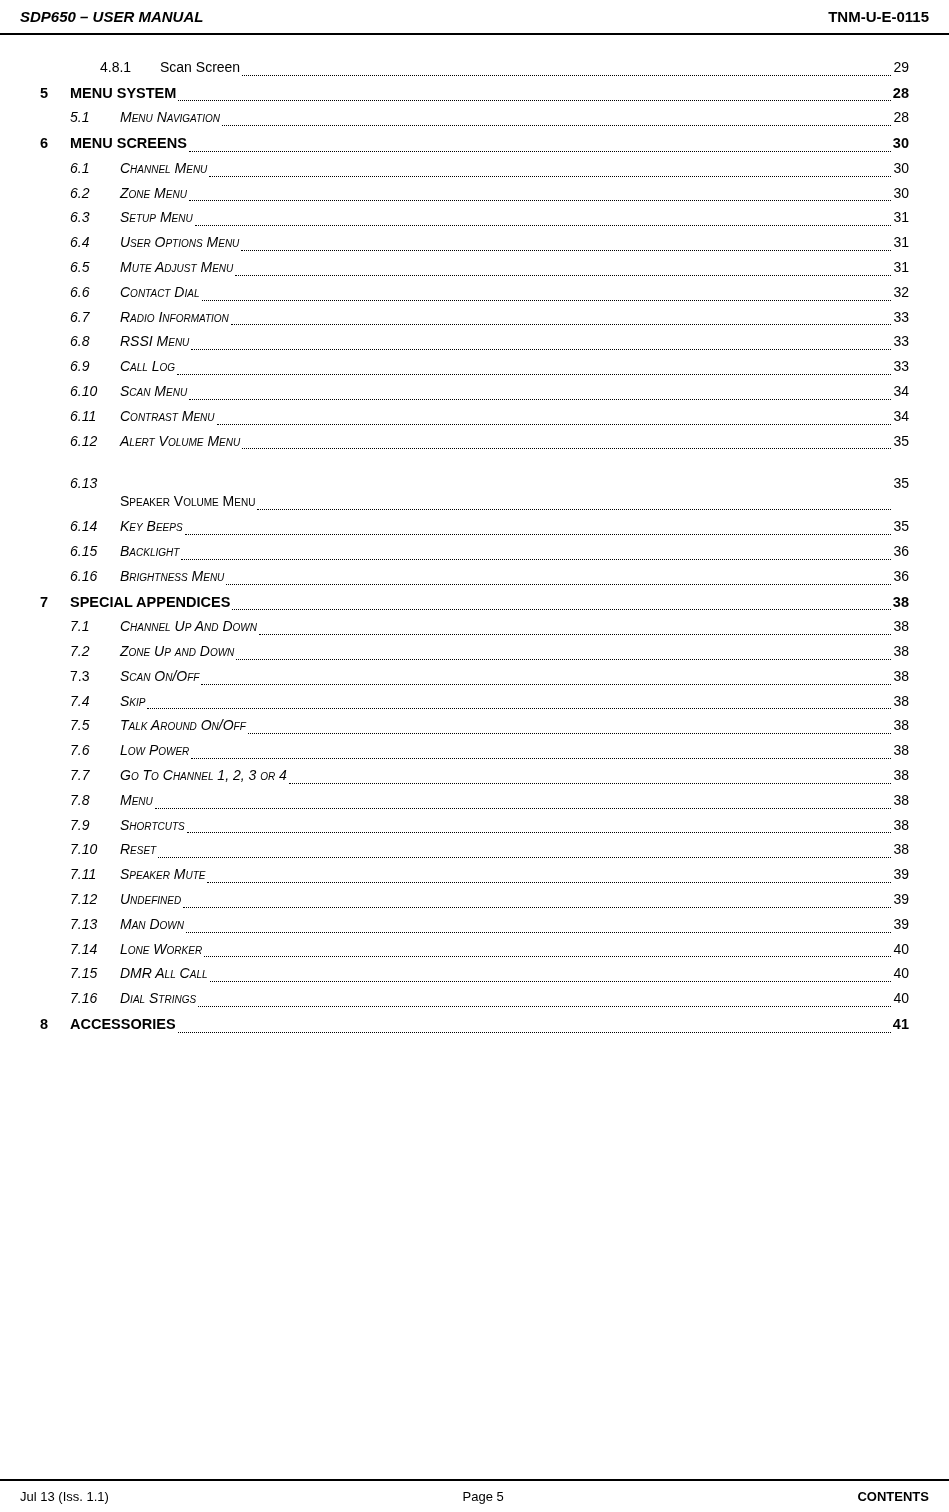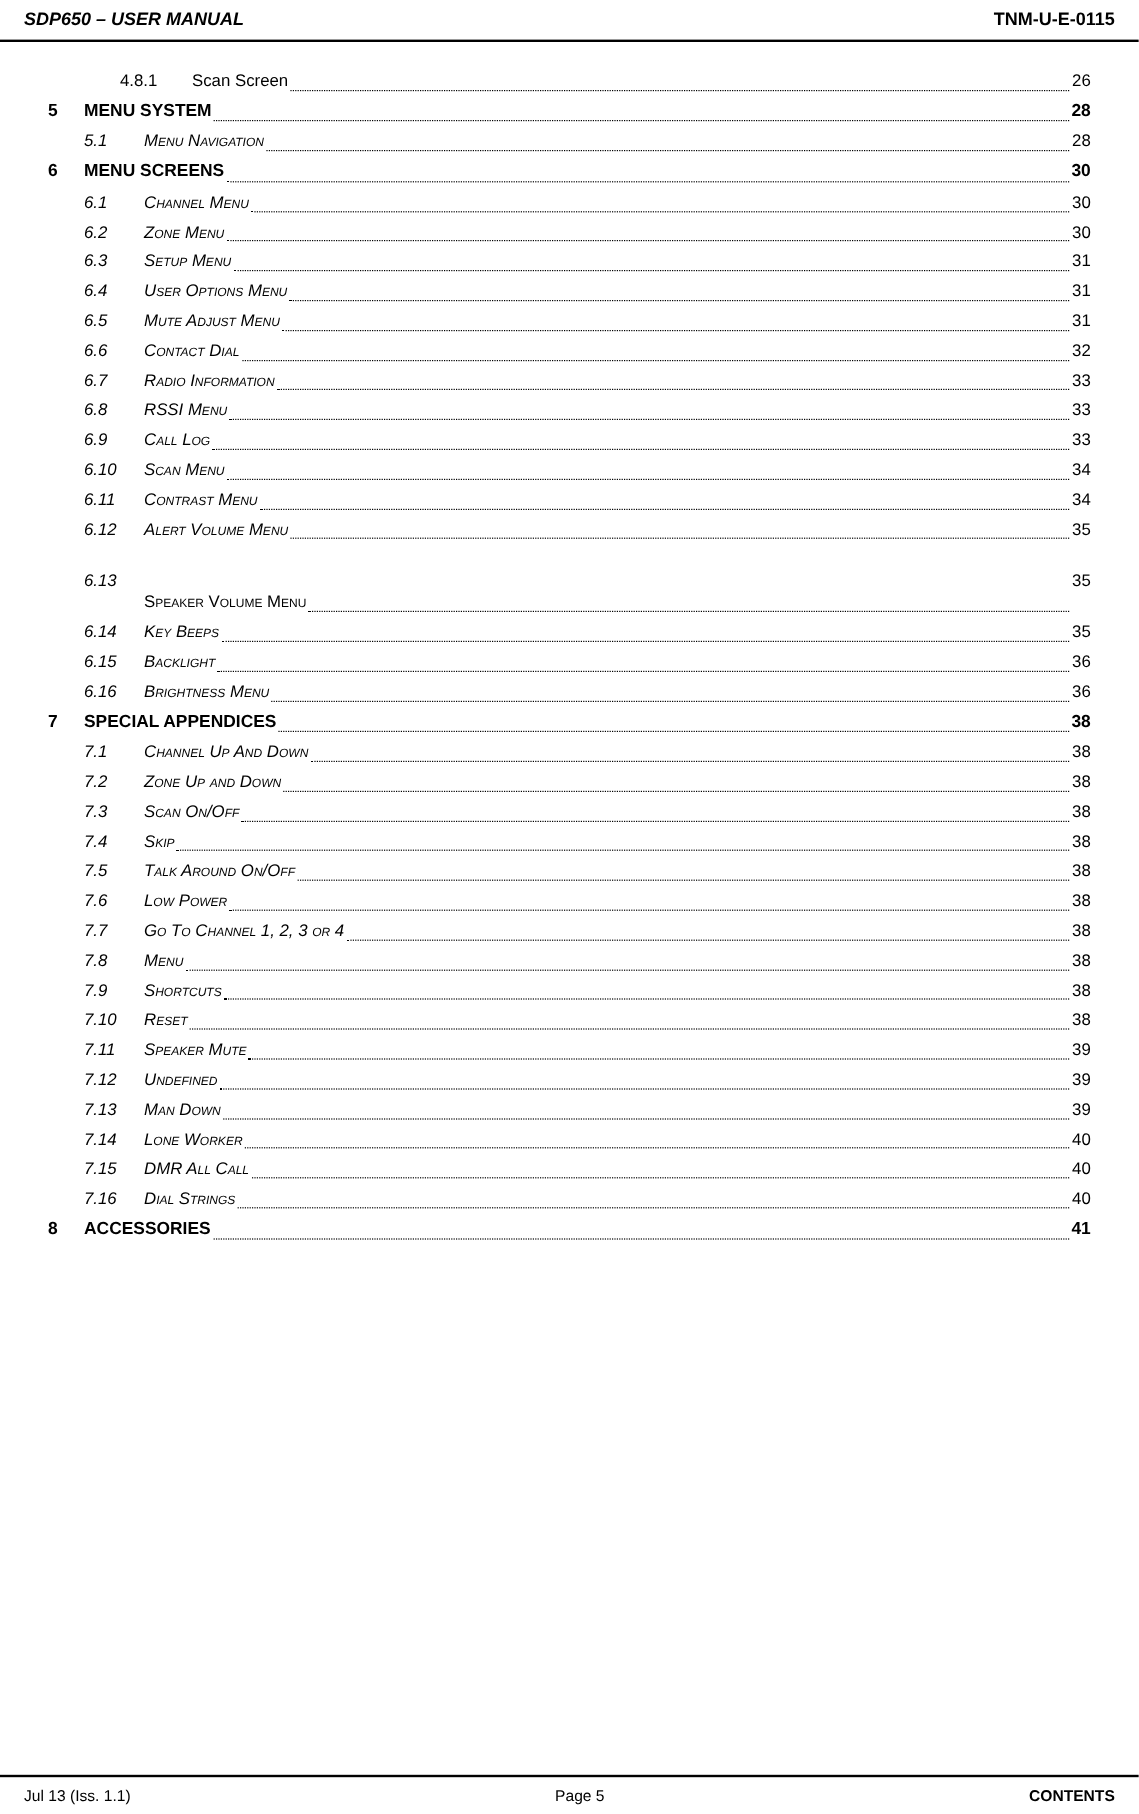--- a/index.html
+++ b/index.html
@@ -131,21 +131,21 @@
   <span class="header-left">SDP650 – USER MANUAL</span>
   <span class="header-right">TNM-U-E-0115</span>
 </div>
 
 <div class="content">
   <div id="toc-container">
       <div class="toc-row" style="padding-left: 60px;">
         <span class="num" style="min-width: 60px;">4.8.1</span>
         <span class="label">Scan Screen</span>
         <span class="filler"></span>
-        <span class="pg">26</span>
+        <span class="pg">29</span>
       </div>
       <div class="toc-row" style="padding-left: 0px;">
         <span class="num" style="min-width: 30px; font-weight: bold; font-size: 14.5px;">5</span>
         <span class="label" style="font-weight: bold; font-size: 14.5px;">MENU SYSTEM</span>
         <span class="filler"></span>
         <span class="pg" style="font-weight: bold; font-size: 14.5px;">28</span>
       </div>
       <div class="toc-row" style="padding-left: 30px;">
         <span class="num" style="min-width: 50px; font-style: italic;">5.1</span>
         <span class="label" style="font-style: italic; font-variant: small-caps;">Menu Navigation</span>
@@ -266,21 +266,21 @@
         <span class="filler"></span>
         <span class="pg">38</span>
       </div>
       <div class="toc-row" style="padding-left: 30px;">
         <span class="num" style="min-width: 50px; font-style: italic;">7.2</span>
         <span class="label" style="font-style: italic; font-variant: small-caps;">Zone Up and Down</span>
         <span class="filler"></span>
         <span class="pg">38</span>
       </div>
       <div class="toc-row" style="padding-left: 30px;">
-        <span class="num" style="min-width: 50px; font-style: italic;">7.3</span>
+        <span class="num" style="min-width: 50px; ">7.3</span>
         <span class="label" style="font-style: italic; font-variant: small-caps;">Scan On/Off</span>
         <span class="filler"></span>
         <span class="pg">38</span>
       </div>
       <div class="toc-row" style="padding-left: 30px;">
         <span class="num" style="min-width: 50px; font-style: italic;">7.4</span>
         <span class="label" style="font-style: italic; font-variant: small-caps;">Skip</span>
         <span class="filler"></span>
         <span class="pg">38</span>
       </div>

